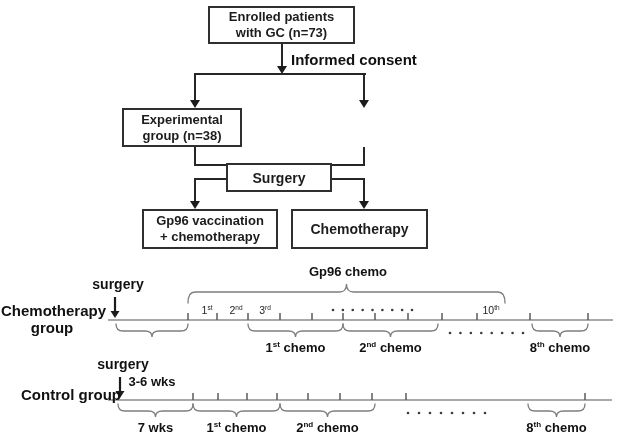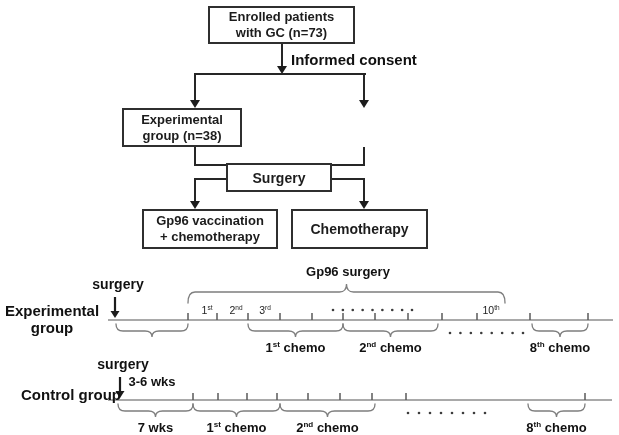--- a/index.html
+++ b/index.html
@@ -126,23 +126,23 @@
       <circle cx="452" cy="413" r="1.3" fill="#3c3c3c"></circle>
       <circle cx="463" cy="413" r="1.3" fill="#3c3c3c"></circle>
       <circle cx="474" cy="413" r="1.3" fill="#3c3c3c"></circle>
       <circle cx="485" cy="413" r="1.3" fill="#3c3c3c"></circle>
       <path d="M 118 404 Q 118 411 125 411 L 148.5 411 Q 155.5 411 155.5 417 Q 155.5 411 162.5 411 L 186 411 Q 193 411 193 404" stroke="#7e7e7e" stroke-width="1.3" fill="none" stroke-linecap="round"></path>
       <path d="M 193 404 Q 193 411 200 411 L 229.5 411 Q 236.5 411 236.5 417 Q 236.5 411 243.5 411 L 273 411 Q 280 411 280 404" stroke="#7e7e7e" stroke-width="1.3" fill="none" stroke-linecap="round"></path>
       <path d="M 280 404 Q 280 411 287 411 L 320.5 411 Q 327.5 411 327.5 417 Q 327.5 411 334.5 411 L 368 411 Q 375 411 375 404" stroke="#7e7e7e" stroke-width="1.3" fill="none" stroke-linecap="round"></path>
       <path d="M 528 404 Q 528 411 535 411 L 549.5 411 Q 556.5 411 556.5 417 Q 556.5 411 563.5 411 L 578 411 Q 585 411 585 404" stroke="#7e7e7e" stroke-width="1.3" fill="none" stroke-linecap="round"></path>
     </svg>
 
-  <div class="lbl lbl-group lbl-exp-group">Experimental group</div>
+  <div class="lbl lbl-group lbl-exp-group">Chemotherapy group</div>
   <div class="lbl lbl-surgery lbl-exp-surgery">surgery</div>
-  <div class="lbl lbl-gp96cycles">Gp96 surgery</div>
+  <div class="lbl lbl-gp96cycles">Gp96 chemo</div>
   <div class="lbl lbl-group lbl-ctl-group">Control group</div>
   <div class="lbl lbl-surgery lbl-ctl-surgery">surgery</div>
 
 <div class="brace-label" style="left: 102px; top: 340px; width: 100px; margin-top: 34px;"><span>3-6 wks</span></div>
     <div class="brace-label" style="left: 245.5px; top: 340px; width: 100px;"><span>1</span><sup>st</sup><span> chemo</span></div>
     <div class="brace-label" style="left: 340.5px; top: 340px; width: 100px;"><span>2</span><sup>nd</sup><span> chemo</span></div>
     <div class="brace-label" style="left: 510px; top: 340px; width: 100px;"><span>8</span><sup>th</sup><span> chemo</span></div>
     <div class="cycle-label" style="left: 191px; top: 304px; width: 32px;"><span>1</span><sup>st</sup></div>
     <div class="cycle-label" style="left: 220px; top: 304px; width: 32px;"><span>2</span><sup>nd</sup></div>
     <div class="cycle-label" style="left: 249px; top: 304px; width: 32px;"><span>3</span><sup>rd</sup></div>

